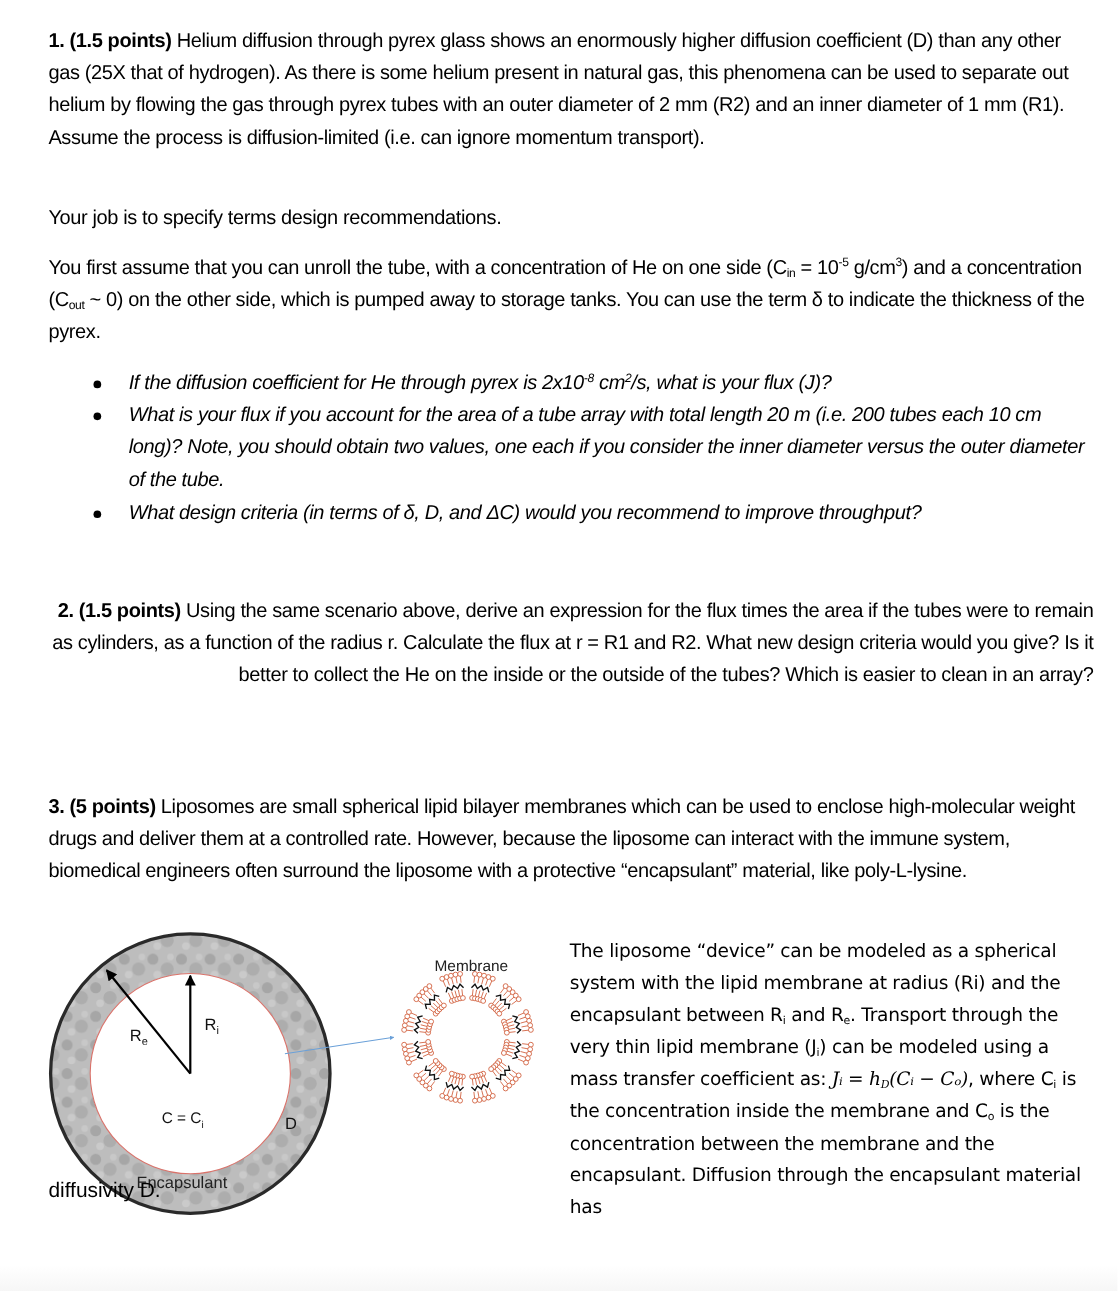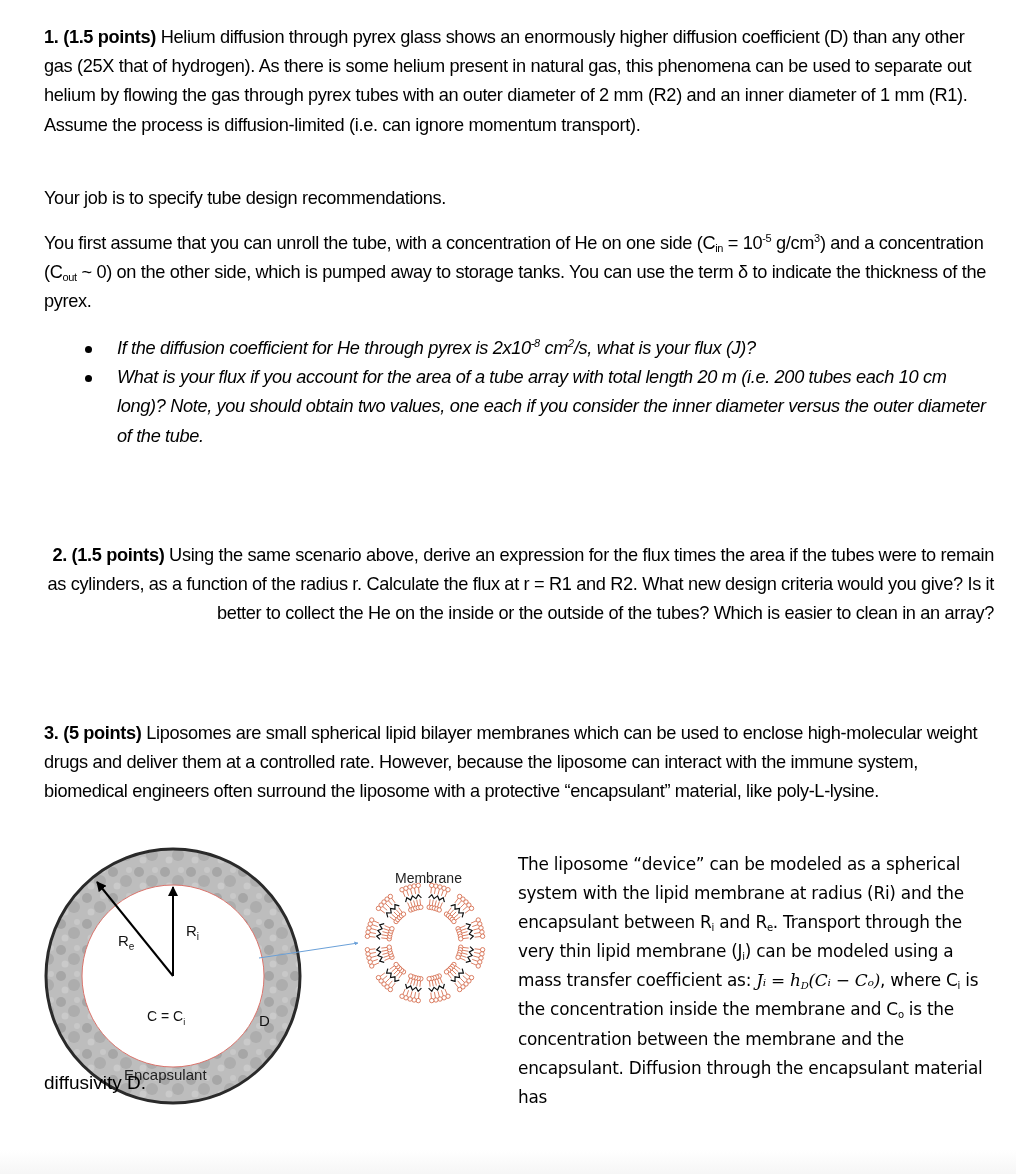--- a/index.html
+++ b/index.html
@@ -50,27 +50,28 @@
 </head>
 <body>
 
 <div class="page">
 
   <div class="para" style="top:23px;">
     <b><span>1.</span> <span>(1.5 points)</span></b>
     <span>Helium diffusion through pyrex glass shows an enormously higher diffusion coefficient (D) than any other gas (25X that of hydrogen).  As there is some helium present in natural gas, this phenomena can be used to separate out helium by flowing the gas through pyrex tubes with an outer diameter of 2 mm (R2) and an inner diameter of 1 mm (R1).  Assume the process is diffusion-limited (i.e. can ignore momentum transport).</span>
   </div>
 
-  <div class="para" style="top:184px;">Your job is to specify tube design recommendations.</div>
+  <div class="para" style="top:184px;">Your job is to specify terms design recommendations.</div>
 
   <div class="para" style="top:229px;"><span>You first assume that you can unroll the tube, with a concentration of He on one side (C</span><sub>in</sub><span> = 10</span><sup>-5</sup><span> g/cm</span><sup>3</sup><span>) and a concentration (C</span><sub>out</sub><span> ~ 0) on the other side, which is pumped away to storage tanks.  You can use the term δ to indicate the thickness of the pyrex.</span></div>
 
   <ul class="bullets">
     <li><span class="dot"></span><span>If the diffusion coefficient for He through pyrex is 2x10</span><sup>-8</sup><span> cm</span><sup>2</sup><span>/s, what is your flux (J)?</span></li>
     <li><span class="dot"></span><span>What is your flux if you account for the area of a tube array with total length 20 m (i.e. 200 tubes each 10 cm long)?  Note, you should obtain two values, one each if you consider the inner diameter versus the outer diameter of the tube.</span></li>
+    <li class="gap"><span class="dot"></span><span>What design criteria (in terms of δ, D, and ΔC) would you recommend to improve throughput?</span></li>
   </ul>
 
   <div class="para" style="top:541px;text-align:right;">
     <b><span>2.</span> <span>(1.5 points)</span></b>
     <span>Using the same scenario above, derive an expression for the flux times the area if the tubes were to remain as cylinders, as a function of the radius r.  Calculate the flux at r = R1 and R2. What new design criteria would you give? Is it better to collect the He on the inside or the outside of the tubes?  Which is easier to clean in an array?</span>
   </div>
 
   <div class="para" style="top:719px;">
     <b><span>3.</span> <span>(5 points)</span></b>
     <span>Liposomes are small spherical lipid bilayer membranes which can be used to enclose high-molecular weight drugs and deliver them at a controlled rate.  However, because the liposome can interact with the immune system, biomedical engineers often surround the liposome with a protective “encapsulant” material, like poly-L-lysine.</span>

